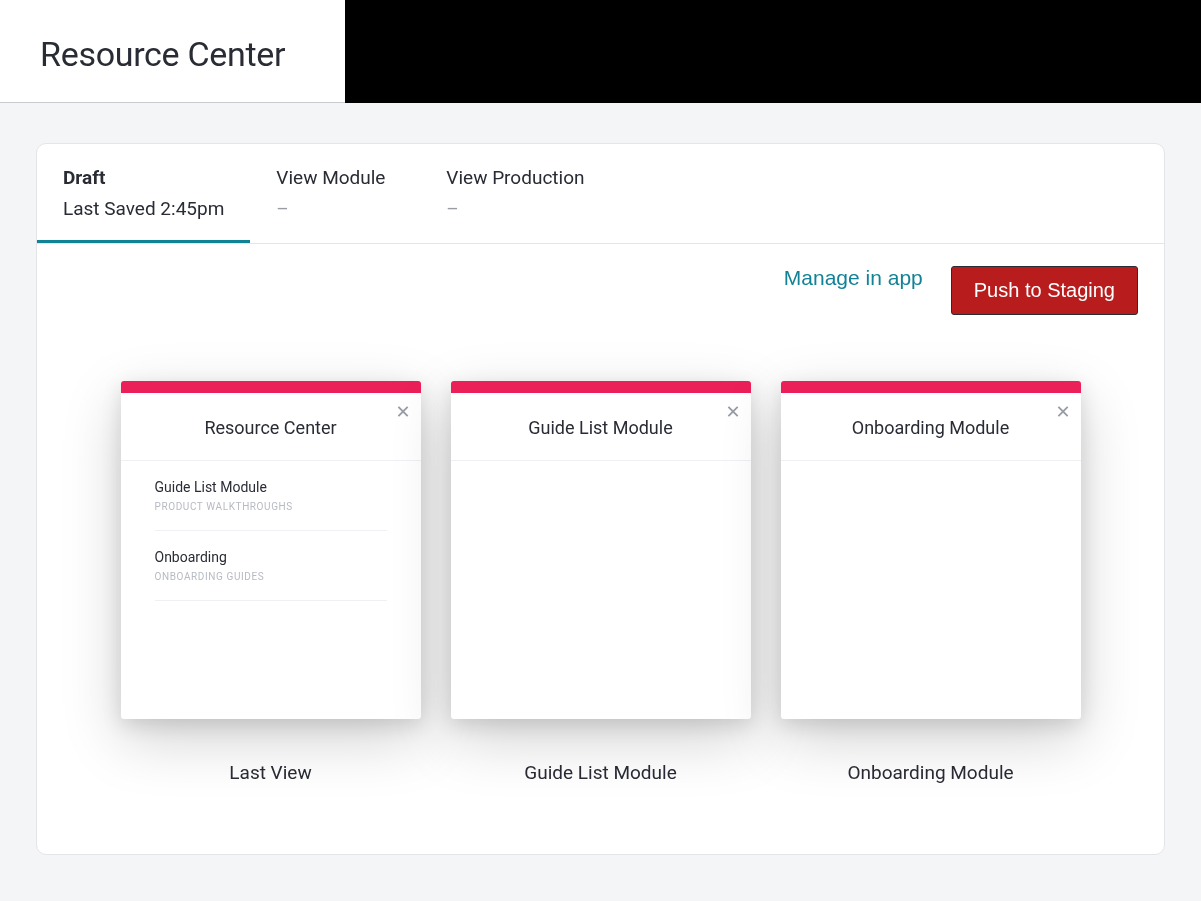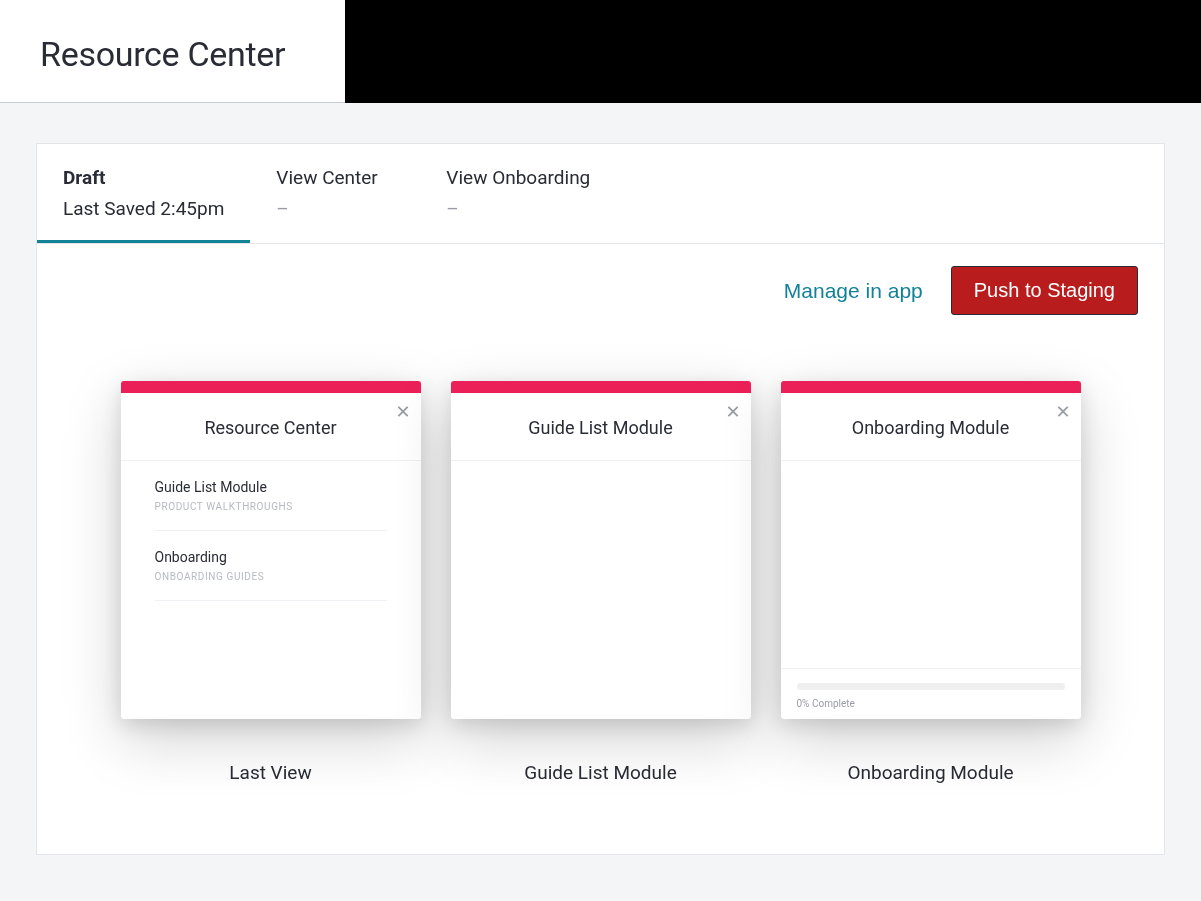--- a/index.html
+++ b/index.html
@@ -29,21 +29,21 @@
   }
 
   .page-body {
     background: #f4f5f7;
     padding: 40px 36px;
     height: calc(901px - 103px);
   }
   .panel {
     background: #fff;
     border: 1px solid #e3e5e9;
-    border-radius: 0;
+    border-radius: 10px;
     width: 100%;
     min-height: 712px;
   }
   .tabs {
     display: flex;
     border-bottom: 1px solid #e3e5e9;
     padding: 0;
   }
   .tab {
     padding: 22px 26px 20px 26px;
@@ -64,21 +64,21 @@
     font-size: 19px;
     color: #2a2c35;
     font-weight: 400;
     margin-top: 8px;
   }
   .tab .t-sub.dash { color: #9a9ca5; }
 
   .actions {
     display: flex;
     justify-content: flex-end;
-    align-items: center;
+    align-items: flex-start;
     gap: 28px;
     padding: 22px 26px 10px 26px;
   }
   .link-btn {
     color: #128297;
     font-size: 21px;
     font-weight: 400;
     background: none;
     border: none;
     cursor: pointer;
@@ -185,25 +185,25 @@
 
 <div class="page-body">
   <div class="panel">
 
     <div class="tabs">
       <div class="tab active">
         <div class="t-title">Draft</div>
         <div class="t-sub">Last Saved 2:45pm</div>
       </div>
       <div class="tab">
-        <div class="t-title">View Center</div>
+        <div class="t-title">View Module</div>
         <div class="t-sub dash">–</div>
       </div>
       <div class="tab">
-        <div class="t-title">View Onboarding</div>
+        <div class="t-title">View Production</div>
         <div class="t-sub dash">–</div>
       </div>
     </div>
 
     <div class="actions">
       <button class="link-btn">Manage in app</button>
       <button class="primary-btn">Push to Staging</button>
     </div>
 
     <div class="cards-row">
@@ -233,24 +233,20 @@
           <div class="card-body"></div>
         </div>
         <div class="card-caption">Guide List Module</div>
       </div>
 
       <div class="card-col">
         <div class="card">
           <span class="close">✕</span>
           <div class="card-title">Onboarding Module</div>
           <div class="card-body"></div>
-          <div class="card-footer">
-            <div class="progress-track"></div>
-            <div class="progress-label">0% Complete</div>
-          </div>
         </div>
         <div class="card-caption">Onboarding Module</div>
       </div>
 
     </div>
 
   </div>
 </div>
 
 </body></html>

